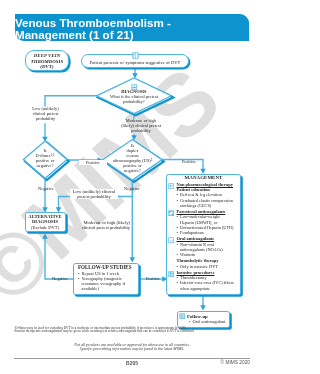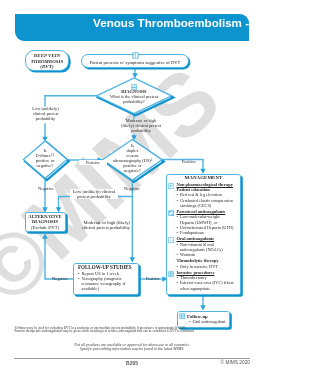--- a/index.html
+++ b/index.html
@@ -5,21 +5,21 @@
 html,body{margin:0;padding:0;background:#fff;}
 body{width:264px;height:374px;overflow:hidden;position:relative;
      font-family:"Liberation Serif",serif;color:#231f20;}
 #stage{position:absolute;left:0;top:0;width:264px;height:374px;}
 #wm{position:absolute;left:0;top:0;z-index:0;}
 #lines{position:absolute;left:0;top:0;z-index:1;}
 .titlebar{position:absolute;left:15px;top:13.5px;width:234px;height:27.5px;
   background:#0d93cd;border-radius:0 9px 0 9px;z-index:3;}
 .titlebar .t{position:absolute;left:0;right:0;top:3.2px;color:#fff;
   font-family:"Liberation Sans",sans-serif;font-weight:bold;font-size:11.6px;
-  line-height:12.6px;text-align:right;}
+  line-height:12.6px;text-align:left;}
 .node{position:absolute;z-index:2;box-sizing:border-box;background:#fff;}
 .pill{border:1.1px solid #4fb4e2;border-radius:9px;
   box-shadow:1.6px 1.6px 0 0 #0d93cd;}
 .rect{border:1.1px solid #4fb4e2;box-shadow:2px 2px 0 0 #0d93cd;}
 .lbl{position:absolute;z-index:4;text-align:center;color:#231f20;}
 sup{font-size:.72em;vertical-align:.38em;line-height:0;}
 </style>
 </head>
 <body>
 
@@ -245,15 +245,16 @@
 </div>
 <div style="position:absolute;left:14px;top:358px;width:236px;height:0.6px;background:#9b9b9b;z-index:4;"></div>
 <div style="position:absolute;left:0;top:359.5px;width:264px;z-index:4;text-align:center;
             font-family:'Liberation Sans',sans-serif;font-size:5px;font-weight:bold;color:#555;">B205</div>
 <div style="position:absolute;right:14px;top:359.8px;z-index:4;text-align:right;
             font-family:'Liberation Sans',sans-serif;font-size:4.8px;color:#555;">© MIMS 2020</div>
 
 <div class="titlebar">
   <div class="t">
     <span>Venous Thromboembolism -</span><br>
+    <span>Management (1 of 21)</span>
   </div>
 </div>
 </div>
 
 </body></html>

